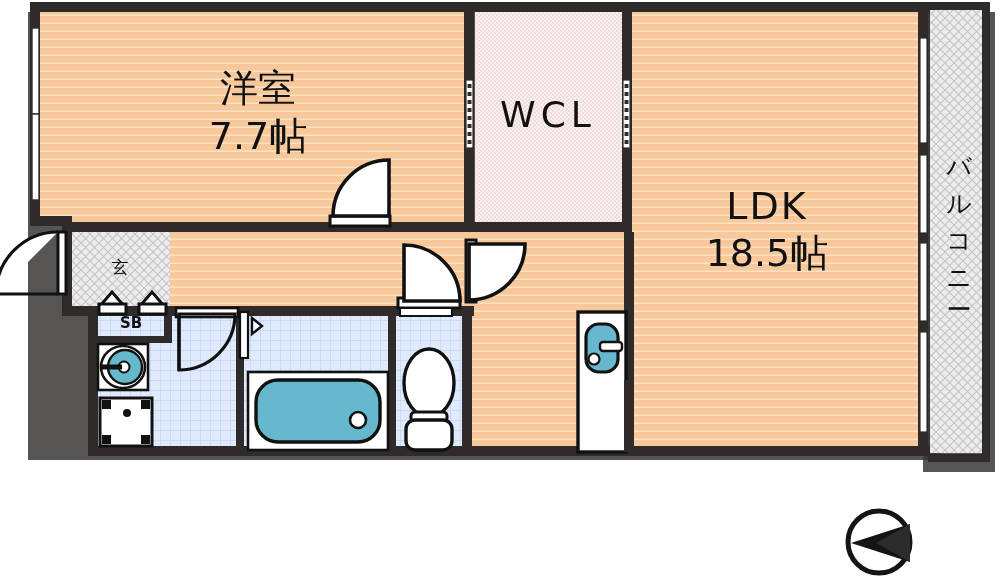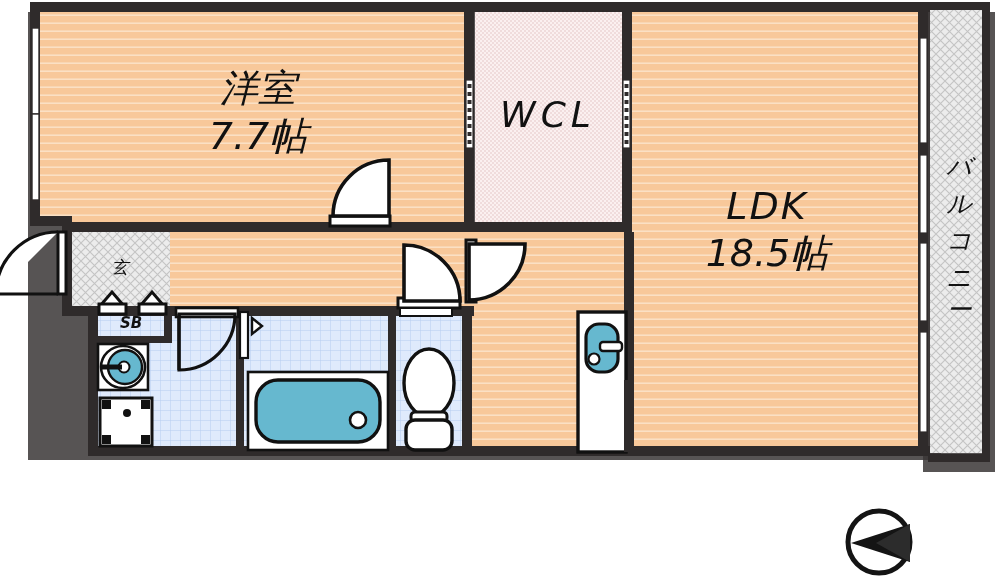--- a/index.html
+++ b/index.html
@@ -11,21 +11,20 @@
     width: 1000px;
     height: 578px;
     overflow: hidden;
     font-family: "Liberation Sans", sans-serif;
   }
   #floorplan-root {
     position: relative;
     width: 950px;
     height: 578px;
     background: #ffffff;
-    font-style: italic;
   }
   svg#plan {
     display: block;
     width: 1000px;
     height: 578px;
   }
   .room-label {
     font-family: "DejaVu Sans", "Liberation Sans", sans-serif;
     fill: #111111;
     text-anchor: middle;

